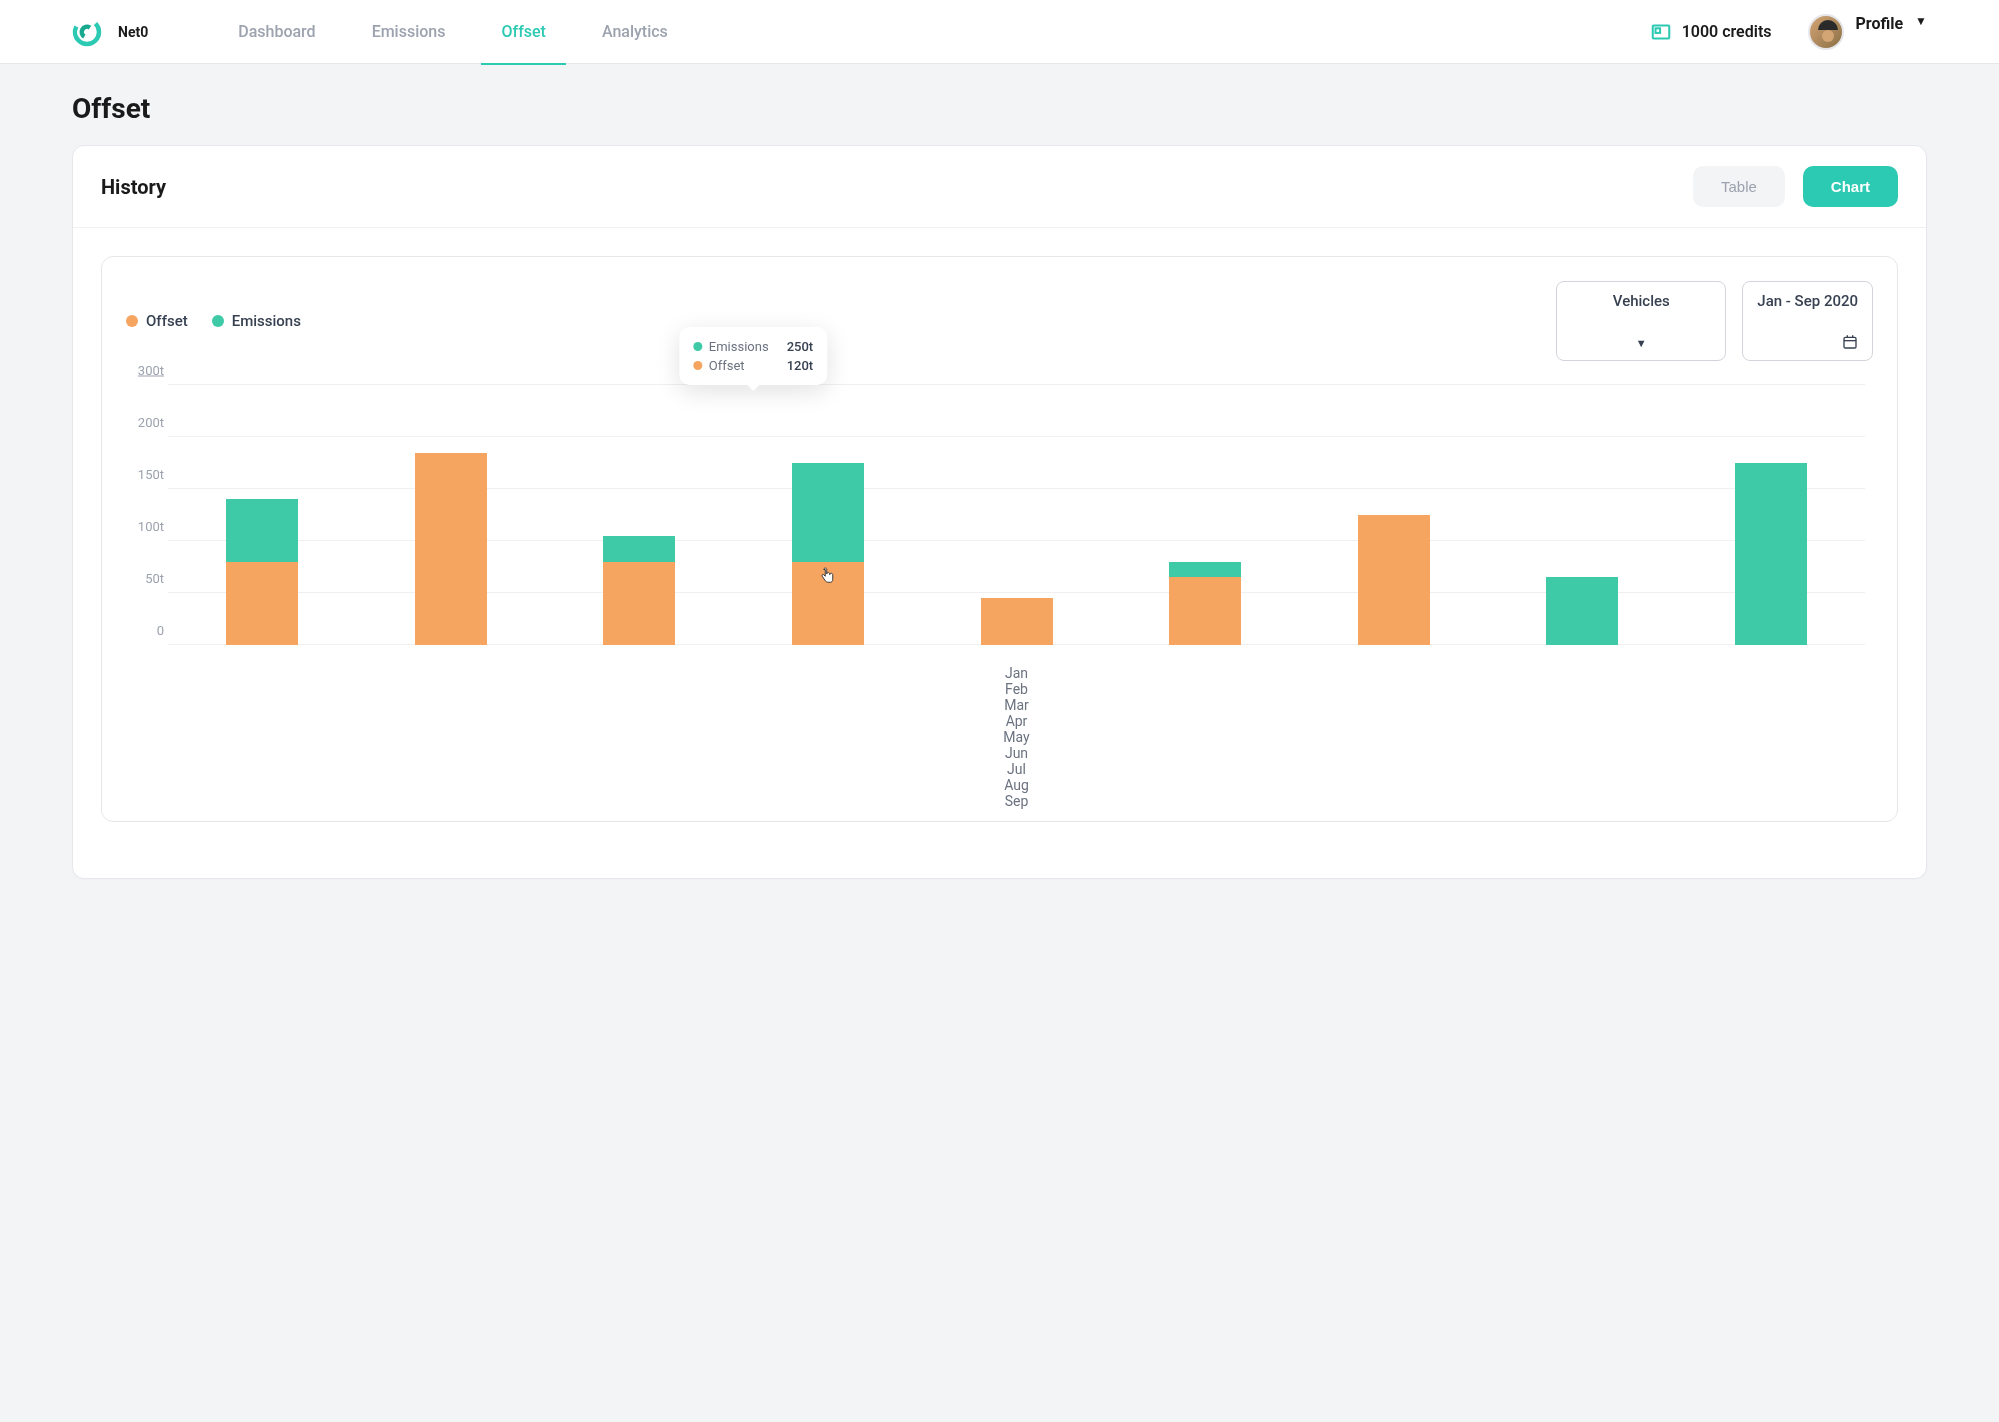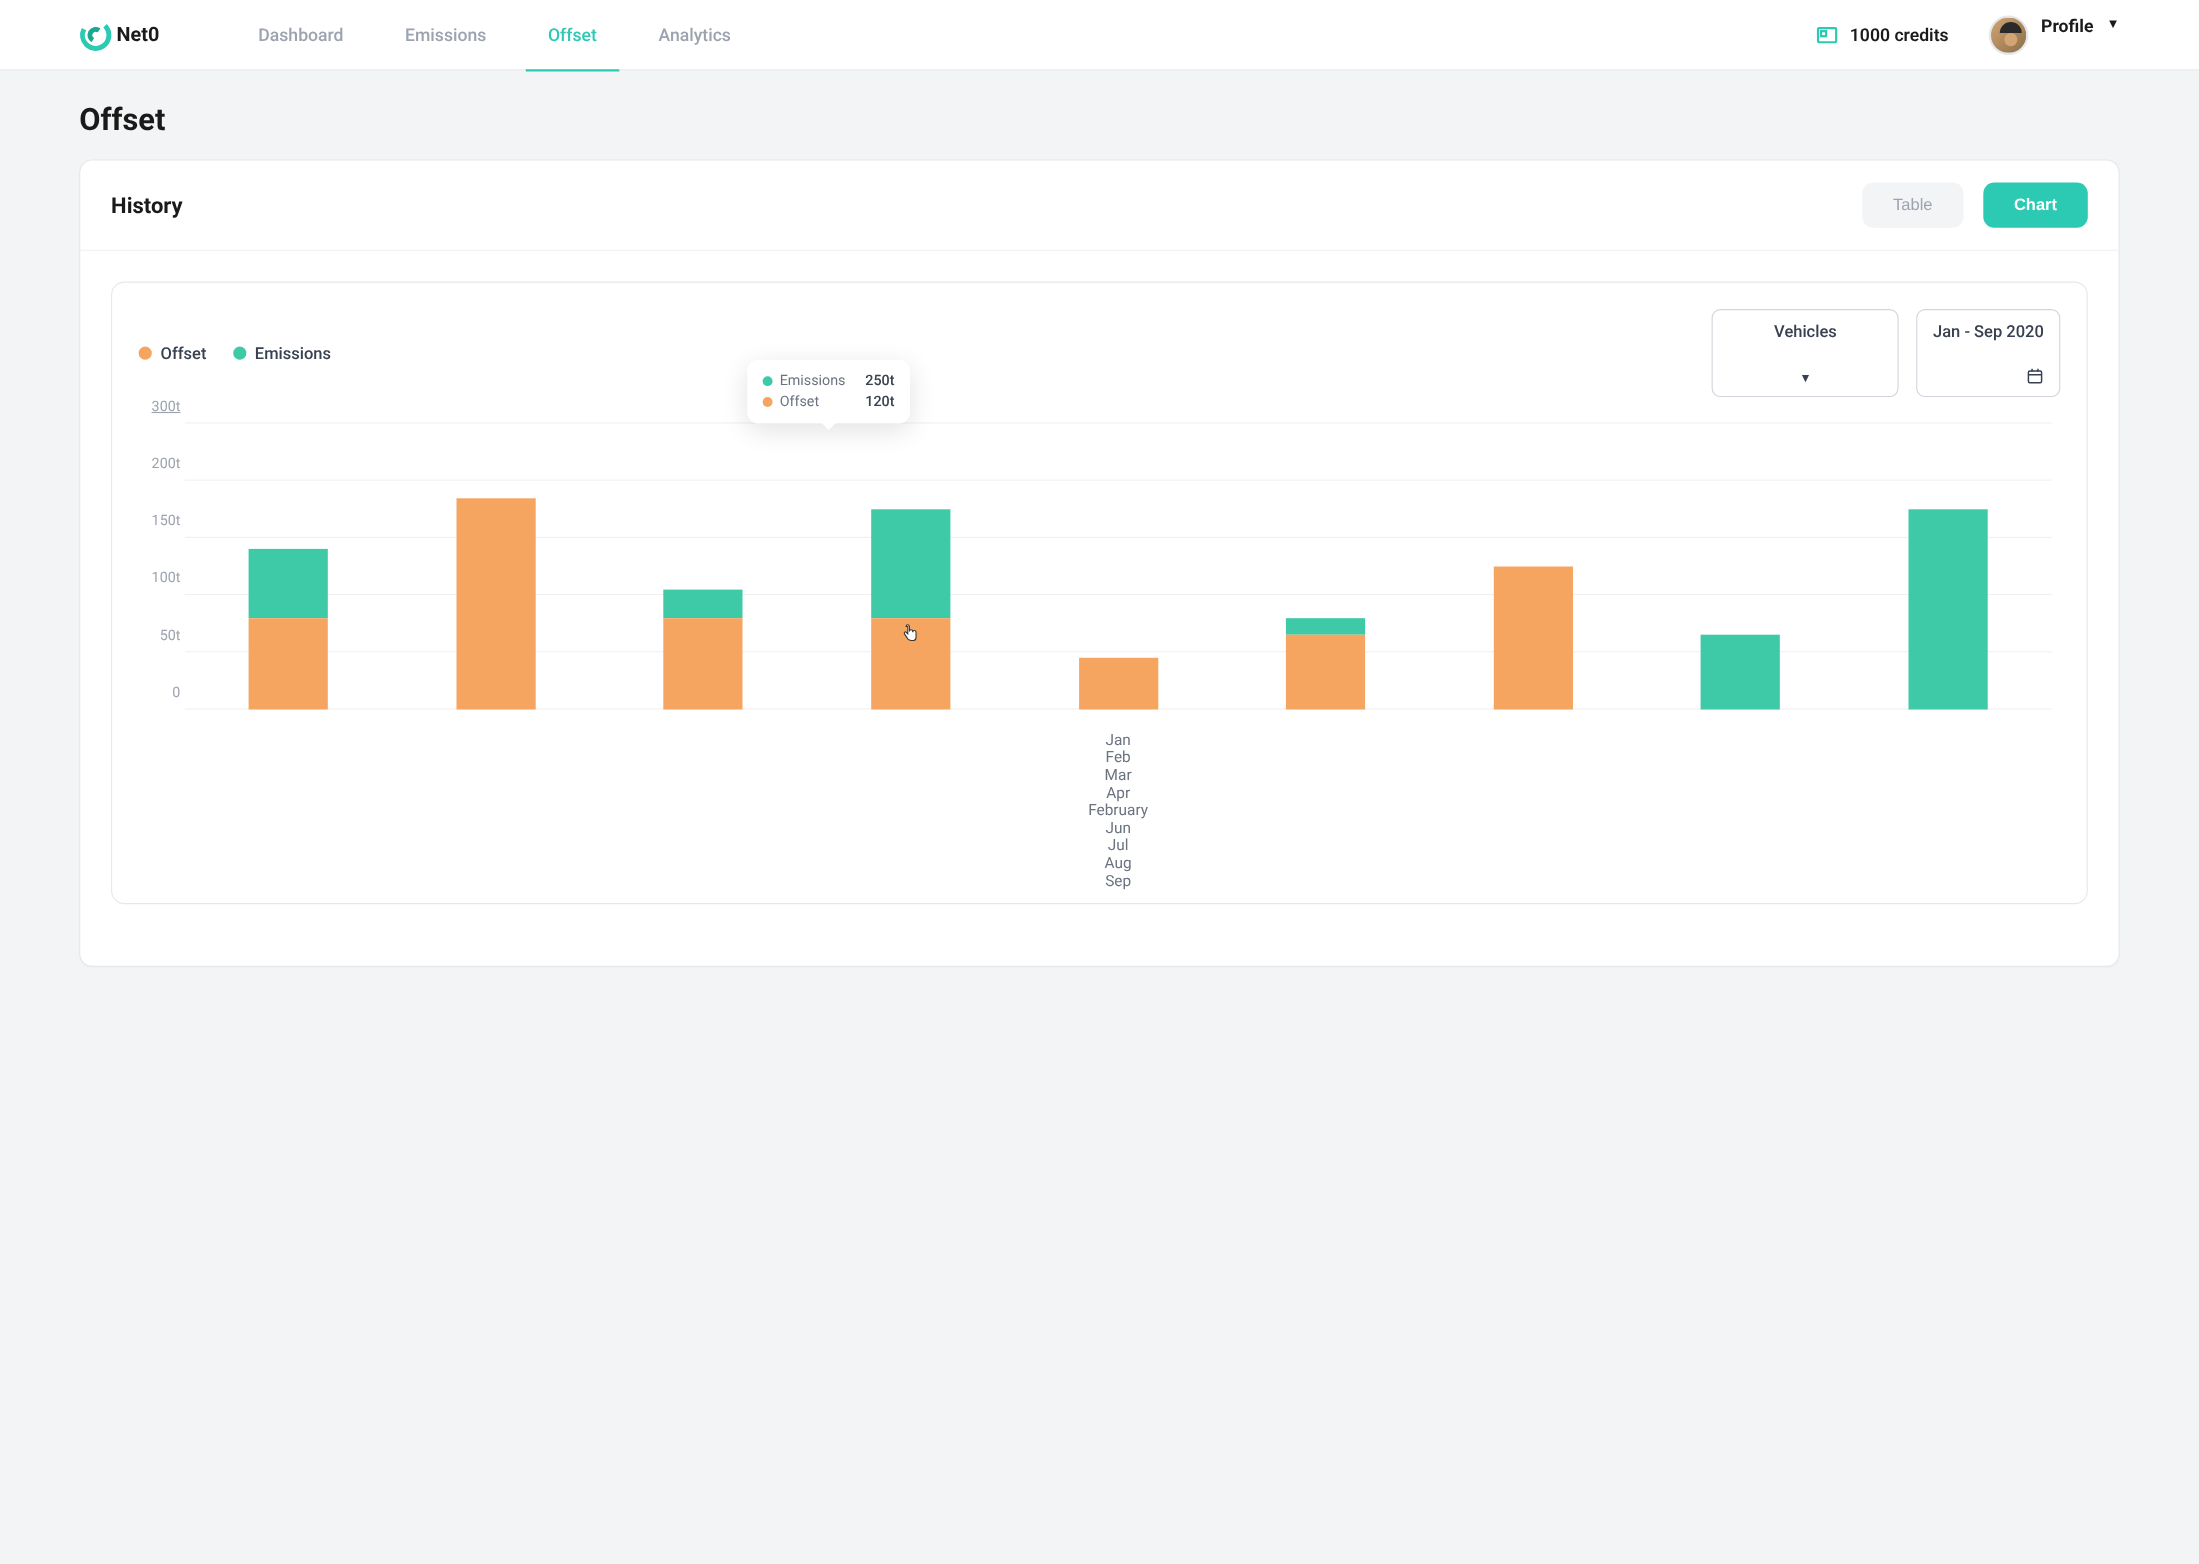--- a/index.html
+++ b/index.html
@@ -1,19 +1,19 @@
 <!DOCTYPE html>
 <html><head>
 <meta charset="utf-8">
 <style>
 * { box-sizing: border-box; margin: 0; padding: 0; }
 body { font-family: -apple-system, BlinkMacSystemFont, 'Segoe UI', Roboto, sans-serif; background: #f3f4f6; color: #1a1a1a; }
 
 .topbar { background: #fff; border-bottom: 1px solid #e5e7eb; height: 64px; display: flex; align-items: center; padding: 0 72px; }
-.logo { display: flex; align-items: center; gap: 4px; font-weight: 700; font-size: 18px; color: #1a1a1a; margin-right: 90px; }
+.logo { display: flex; align-items: center; gap: 16px; font-weight: 700; font-size: 14px; color: #1a1a1a; margin-right: 90px; }
 .logo-icon { width: 30px; height: 30px; }
 .nav { display: flex; gap: 56px; flex: 1; }
 .nav-item { font-size: 16px; font-weight: 500; color: #9ca3af; cursor: pointer; padding: 20px 0; position: relative; }
 .nav-item.active { color: #2cc9b3; }
 .nav-item.active::after { content: ''; position: absolute; bottom: -4px; left: -20px; right: -20px; height: 2px; background: #2cc9b3; }
 .topbar-right { display: flex; align-items: center; gap: 36px; }
 .credits { display: flex; align-items: center; gap: 10px; font-weight: 600; font-size: 16px; }
 .credits-icon { color: #2cc9b3; width: 22px; height: 22px; }
 .profile { display: flex; align-items: flex-start; gap: 12px; cursor: pointer; }
 .avatar { width: 36px; height: 36px; border-radius: 50%; background: linear-gradient(135deg, #d4a574, #8b6f47); border: 2px solid #e5e7eb; position: relative; overflow: hidden; }
@@ -232,21 +232,21 @@
                 <path d="M7 3v9l-2-2c-1-1-3 0-2 2l4 6c1 1 2 2 4 2h3c2 0 3-2 3-4v-6c0-1-1-2-2-2s-2 1-2 2V9c0-1-1-2-2-2s-2 1-2 2V3c0-1-1-2-2-2s-2 1-2 2z"></path>
               </svg>
           </div>
         </div>
 
         <div class="xlabels" id="xlabels">
             <div class="xlabel">Jan</div>
             <div class="xlabel">Feb</div>
             <div class="xlabel">Mar</div>
             <div class="xlabel">Apr</div>
-            <div class="xlabel">February</div>
+            <div class="xlabel">May</div>
             <div class="xlabel">Jun</div>
             <div class="xlabel">Jul</div>
             <div class="xlabel">Aug</div>
             <div class="xlabel">Sep</div>
           </div>
 
       </div>
     </div>
   </div>
 </div>

